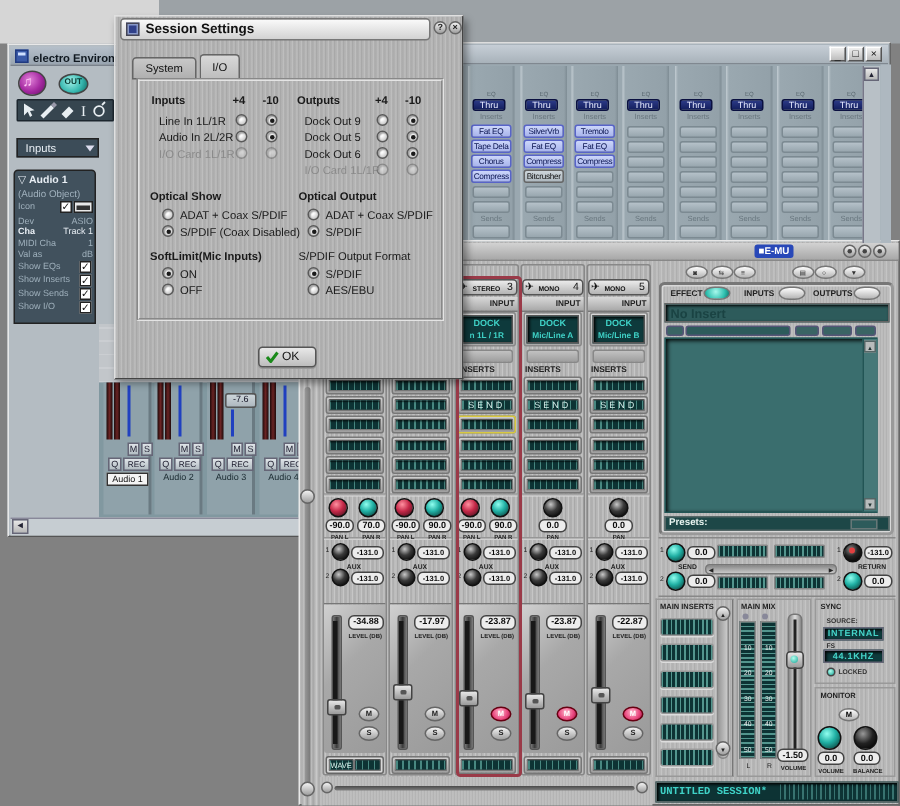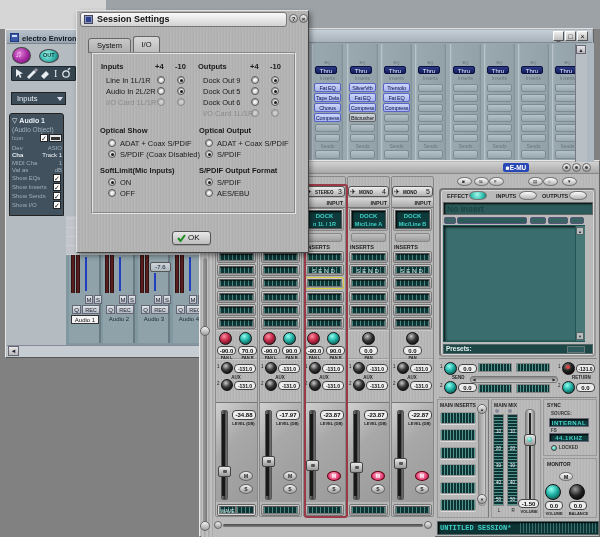--- a/index.html
+++ b/index.html
@@ -640,21 +640,21 @@
 <div class="abs" style="left:199px;top:126px;width:95px;height:9px;z-index:11;font-size:7.5px;font-weight:bold;color:#1a1a1a;line-height:9px;white-space:nowrap;">Optical Output</div>
 <div class="abs radio" style="left:108px;top:139px;width:8px;height:8px;z-index:11;"></div>
 <div class="abs" style="left:120px;top:139px;width:95px;height:9px;z-index:11;font-size:7.5px;font-weight:normal;color:#1a1a1a;line-height:9px;white-space:nowrap;">ADAT + Coax S/PDIF</div>
 <div class="abs radio sel" style="left:108px;top:150px;width:8px;height:8px;z-index:11;"></div>
 <div class="abs" style="left:120px;top:150px;width:95px;height:9px;z-index:11;font-size:7.5px;font-weight:normal;color:#1a1a1a;line-height:9px;white-space:nowrap;">S/PDIF (Coax Disabled)</div>
 <div class="abs radio" style="left:205px;top:139px;width:8px;height:8px;z-index:11;"></div>
 <div class="abs" style="left:217px;top:139px;width:95px;height:9px;z-index:11;font-size:7.5px;font-weight:normal;color:#1a1a1a;line-height:9px;white-space:nowrap;">ADAT + Coax S/PDIF</div>
 <div class="abs radio sel" style="left:205px;top:150px;width:8px;height:8px;z-index:11;"></div>
 <div class="abs" style="left:217px;top:150px;width:95px;height:9px;z-index:11;font-size:7.5px;font-weight:normal;color:#1a1a1a;line-height:9px;white-space:nowrap;">S/PDIF</div>
 <div class="abs" style="left:100px;top:166px;width:95px;height:9px;z-index:11;font-size:7.5px;font-weight:bold;color:#1a1a1a;line-height:9px;white-space:nowrap;">SoftLimit(Mic Inputs)</div>
-<div class="abs" style="left:199px;top:166px;width:95px;height:9px;z-index:11;font-size:7.5px;font-weight:bold;color:#1a1a1a;line-height:9px;white-space:nowrap;">S/PDIF Output Format</div>
+<div class="abs" style="left:199px;top:166px;width:95px;height:9px;z-index:11;font-size:7.5px;font-weight:normal;color:#1a1a1a;line-height:9px;white-space:nowrap;">S/PDIF Output Format</div>
 <div class="abs radio sel" style="left:108px;top:178px;width:8px;height:8px;z-index:11;"></div>
 <div class="abs" style="left:120px;top:178px;width:95px;height:9px;z-index:11;font-size:7.5px;font-weight:normal;color:#1a1a1a;line-height:9px;white-space:nowrap;">ON</div>
 <div class="abs radio" style="left:108px;top:189px;width:8px;height:8px;z-index:11;"></div>
 <div class="abs" style="left:120px;top:189px;width:95px;height:9px;z-index:11;font-size:7.5px;font-weight:normal;color:#1a1a1a;line-height:9px;white-space:nowrap;">OFF</div>
 <div class="abs radio sel" style="left:205px;top:178px;width:8px;height:8px;z-index:11;"></div>
 <div class="abs" style="left:217px;top:178px;width:95px;height:9px;z-index:11;font-size:7.5px;font-weight:normal;color:#1a1a1a;line-height:9px;white-space:nowrap;">S/PDIF</div>
 <div class="abs radio" style="left:205px;top:189px;width:8px;height:8px;z-index:11;"></div>
 <div class="abs" style="left:217px;top:189px;width:95px;height:9px;z-index:11;font-size:7.5px;font-weight:normal;color:#1a1a1a;line-height:9px;white-space:nowrap;">AES/EBU</div>
 <div class="abs" style="left:172px;top:231px;width:39px;height:14px;z-index:11;background:linear-gradient(#e8e8e8,#bdbdbd);border:1px solid #555;border-radius:3px;box-shadow:0 1px 0 #999;"></div>
 <svg class="abs" style="left:177px;top:234px;z-index:12;" width="9" height="8" viewBox="0 0 9 8">

